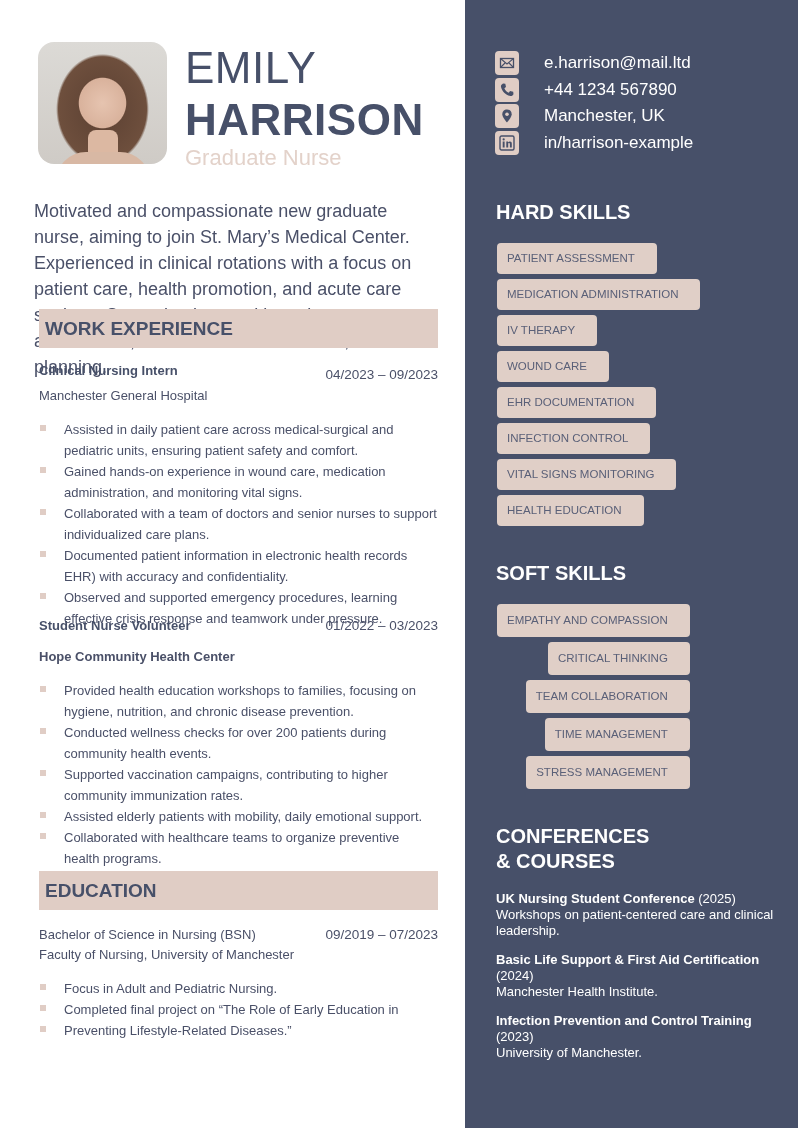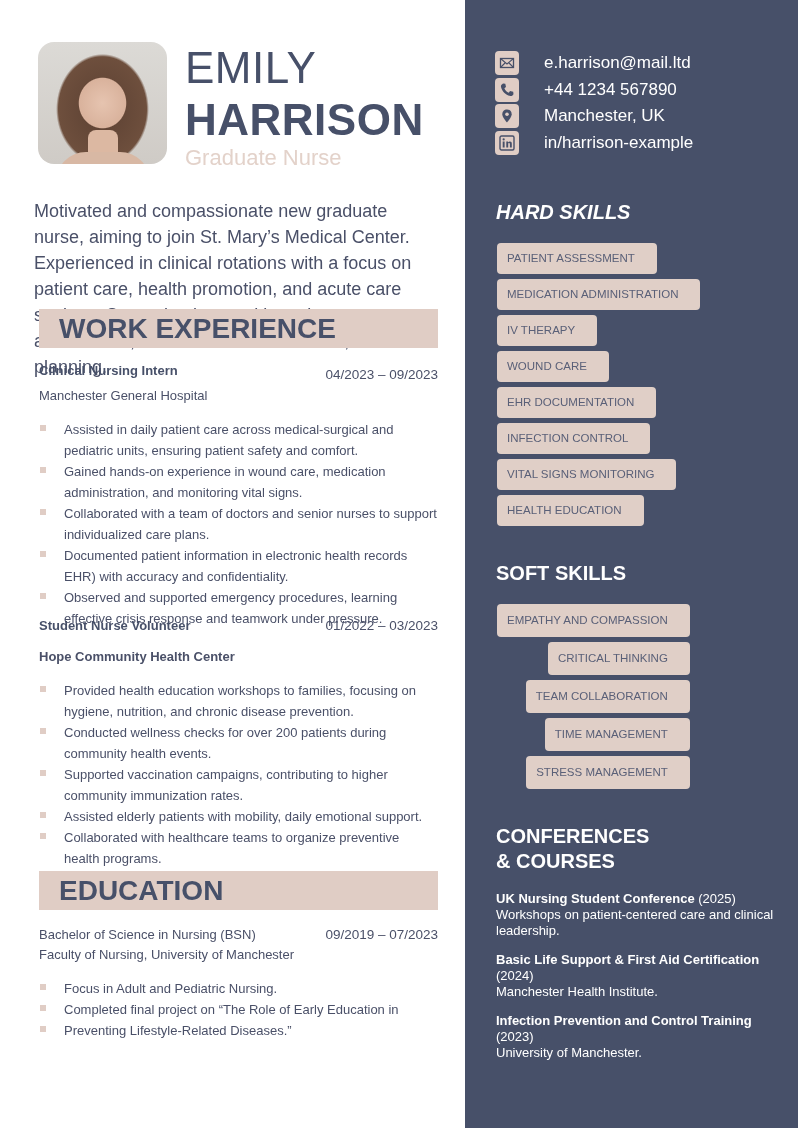--- a/index.html
+++ b/index.html
@@ -16,22 +16,22 @@
                        linear-gradient(180deg, #dcdad6 0%, #cfcbc6 100%); }
   .photo .neck { position: absolute; left: 50px; top: 88px; width: 30px; height: 40px; background: #dcb8a2; border-radius: 8px 8px 0 0; }
   .photo .shoulders { position: absolute; left: 18px; top: 110px; width: 94px; height: 30px; background: #d8b8a4; border-radius: 40px 40px 0 0; }
 
   .first-name { position: absolute; left: 185px; top: 44px; font-size: 44px; font-weight: 300; color: #475069; letter-spacing: 0.5px; line-height: 48px; }
   .last-name { position: absolute; left: 185px; top: 96px; font-size: 44px; font-weight: 700; color: #475069; letter-spacing: 0.5px; line-height: 48px; }
   .job-title { position: absolute; left: 185px; top: 148px; font-size: 22px; color: #e3d2ca; line-height: 20px; }
 
   .summary { position: absolute; left: 34px; top: 198px; width: 405px; font-size: 18px; line-height: 26px; color: #4a5068; }
 
-  .section-head { position: absolute; left: 39px; width: 399px; height: 39px; background: #e0cdc5; padding-left: 20px;
-                  font-size: 28px; font-weight: 700; color: #475069; line-height: 39px; }
+  .section-head { position: absolute; left: 39px; width: 399px; height: 39px; background: #e0cdc5; padding-left: 6px;
+                  font-size: 19px; font-weight: 700; color: #475069; line-height: 39px; }
 
   .job { position: absolute; left: 39px; width: 399px; }
   .job-row { display: flex; justify-content: space-between; font-size: 13px; line-height: 18px; }
   .job-role { font-weight: 700; color: #475069; }
   .job-dates { color: #4a5068; font-size: 13.5px; }
   .job-org { font-size: 13px; line-height: 19px; color: #4a5068; }
   .bullets { list-style: none; margin-top: 14px; }
   .bullets li { position: relative; padding-left: 25px; font-size: 13px; line-height: 21px; color: #4a5068; }
   .bullets li::before { content: ""; position: absolute; left: 1px; top: 6px; width: 6px; height: 6px; background: #e0cdc5; }
 
@@ -147,21 +147,21 @@
             <rect x="1" y="1" width="14" height="14" rx="1.5" fill="none" stroke="#475069" stroke-width="1.4"></rect>
             <rect x="3.7" y="6.5" width="1.9" height="6" fill="#475069"></rect>
             <circle cx="4.65" cy="4.4" r="1.1" fill="#475069"></circle>
             <path d="M7.3 6.5 H9 V7.4 C9.4 6.8 10.1 6.4 11 6.4 C12.3 6.4 12.8 7.3 12.8 8.7 V12.5 H10.9 V9.1 C10.9 8.4 10.6 8 10 8 C9.4 8 9.2 8.5 9.2 9.1 V12.5 H7.3 Z" fill="#475069"></path>
           </svg>
       </span>
       <span class="c-text">in/harrison-example</span>
     </div>
   </div>
 
-  <div class="r-head" style="top:200px;font-style:italic;">HARD SKILLS</div>
+  <div class="r-head" style="top:200px;">HARD SKILLS</div>
   <div class="chips" style="top:243px;">
     <span class="chip">PATIENT ASSESSMENT</span>
     <span class="chip">MEDICATION ADMINISTRATION</span>
     <span class="chip">IV THERAPY</span>
     <span class="chip">WOUND CARE</span>
     <span class="chip">EHR DOCUMENTATION</span>
     <span class="chip">INFECTION CONTROL</span>
     <span class="chip">VITAL SIGNS MONITORING</span>
     <span class="chip">HEALTH EDUCATION</span>
   </div>

